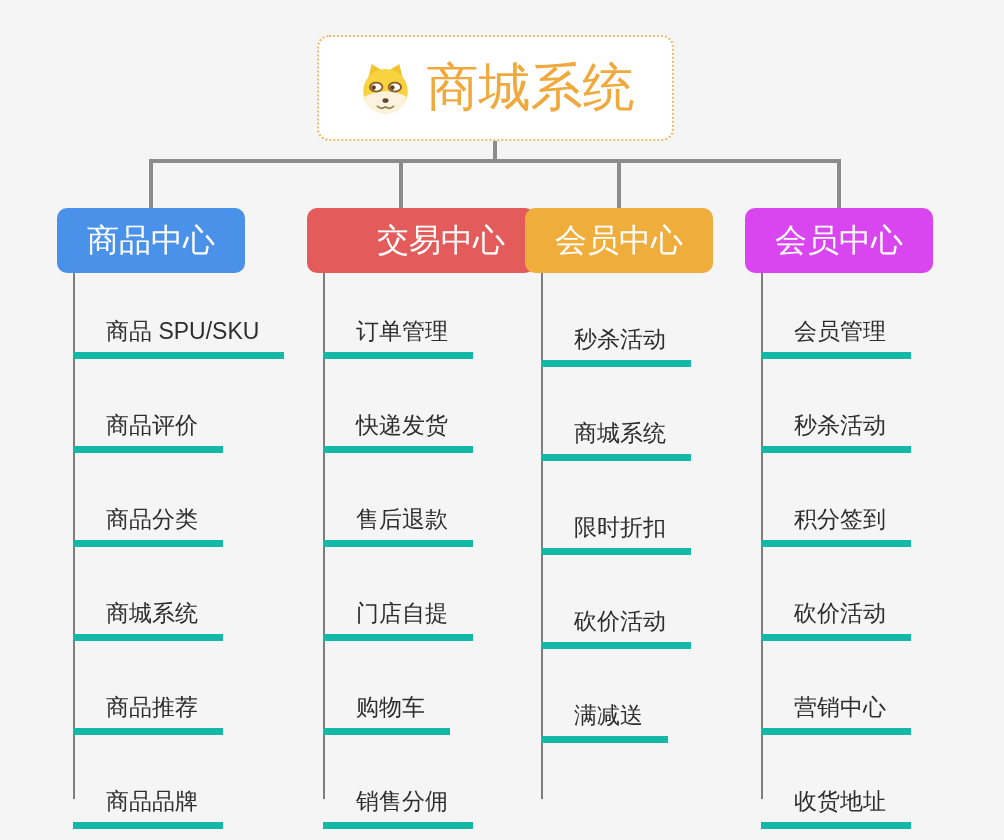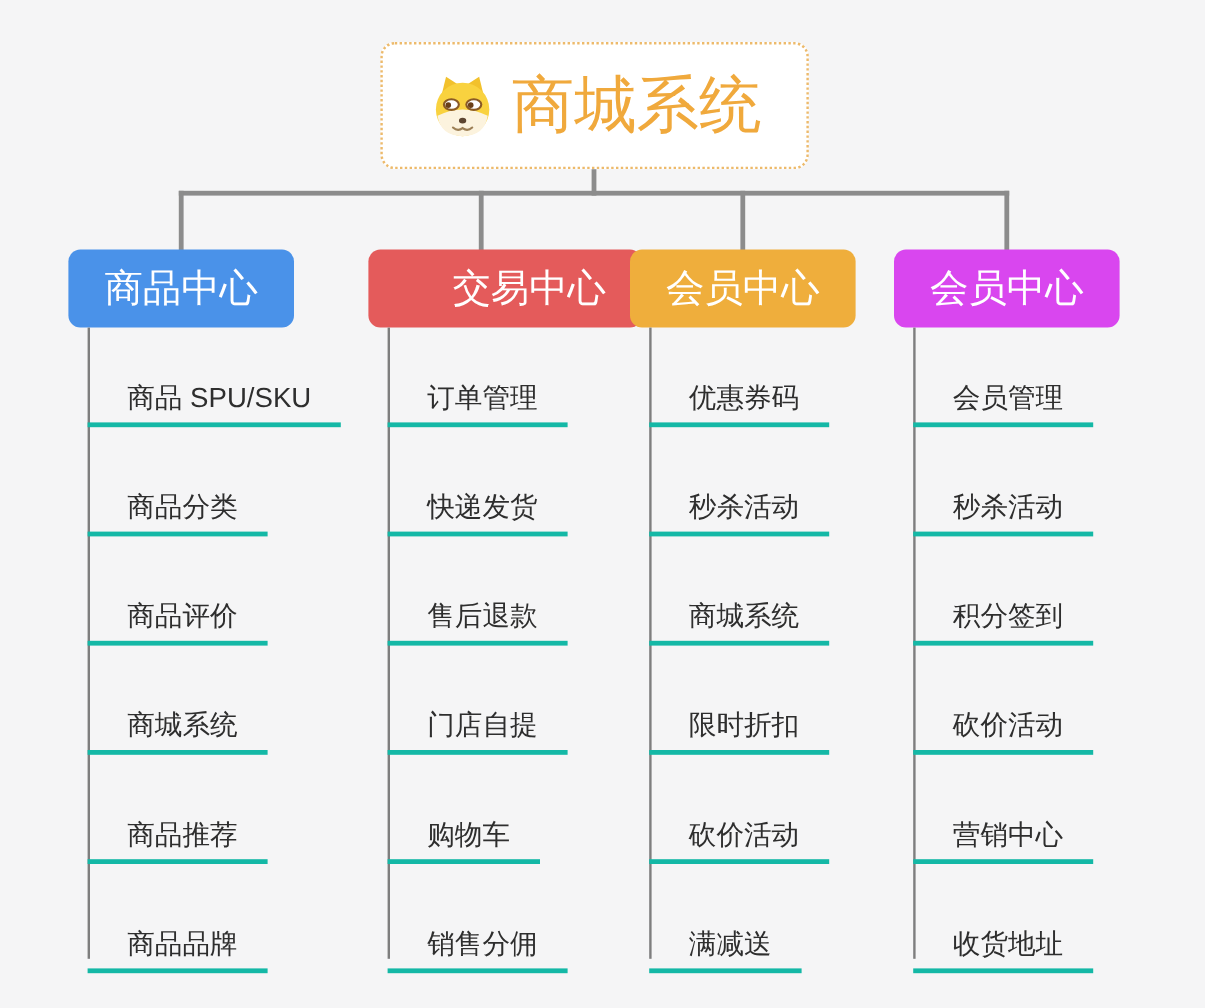--- a/index.html
+++ b/index.html
@@ -16,21 +16,21 @@
         background:#ffffff;border:2px dotted #edba6b;border-radius:12px;
         display:flex;align-items:center;justify-content:center;gap:13px;}
   .root-title{font-size:52px;font-weight:400;color:#f0a93c;white-space:nowrap;}
 
   
   .column{position:absolute;top:208px;width:262px;}
   .bbox{width:188px;height:65px;border-radius:10px;display:flex;align-items:center;justify-content:center;
         color:#ffffff;font-size:32px;font-weight:400;white-space:nowrap;}
   .trunk{position:absolute;left:16px;top:65px;width:2px;height:526px;background:#7e7e7e;}
   .leaf{position:relative;margin-left:16px;margin-top:51px;width:max-content;
-        padding:0 25px 6px 33px;border-bottom:4px solid #14b8a6;
+        padding:0 25px 6px 33px;border-bottom:7px solid #14b8a6;
         font-size:23px;line-height:30px;color:#2e2e2e;white-space:nowrap;}
   .leaf.first{margin-top:43px;}
 </style>
 </head>
 <body>
 
 <div class="stage">
 
   <div class="conn v" style="left:493px;top:141px;height:22px"></div>
   <div class="conn h" style="left:149px;top:159px;width:692px"></div>
@@ -54,22 +54,22 @@
     </svg>
     <span class="root-title" style="color: rgb(240, 169, 60);">商城系统</span>
   </div>
 
   <div class="column" style="left:57px">
     <div class="bbox" style="background: rgb(74, 146, 233);">
       <span>商品中心</span>
     </div>
     <div class="trunk"></div>
     <div class="leaf first">商品 SPU/SKU</div>
+    <div class="leaf">商品评价</div>
     <div class="leaf">商品分类</div>
-    <div class="leaf">商品评价</div>
     <div class="leaf">商城系统</div>
     <div class="leaf">商品推荐</div>
     <div class="leaf">商品品牌</div>
   </div>
 
   <div class="column" style="left:307px">
     <div class="bbox" style="background: rgb(228, 91, 91); padding-left: 40px;">
       <span>交易中心</span>
     </div>
     <div class="trunk"></div>
@@ -79,21 +79,20 @@
     <div class="leaf">门店自提</div>
     <div class="leaf">购物车</div>
     <div class="leaf">销售分佣</div>
   </div>
 
   <div class="column" style="left:525px">
     <div class="bbox" style="background: rgb(239, 174, 60);">
       <span>会员中心</span>
     </div>
     <div class="trunk"></div>
-    <div class="leaf first">优惠券码</div>
     <div class="leaf">秒杀活动</div>
     <div class="leaf">商城系统</div>
     <div class="leaf">限时折扣</div>
     <div class="leaf">砍价活动</div>
     <div class="leaf">满减送</div>
   </div>
 
   <div class="column" style="left:745px">
     <div class="bbox" style="background: #d946ef;">
       <span>会员中心</span>

